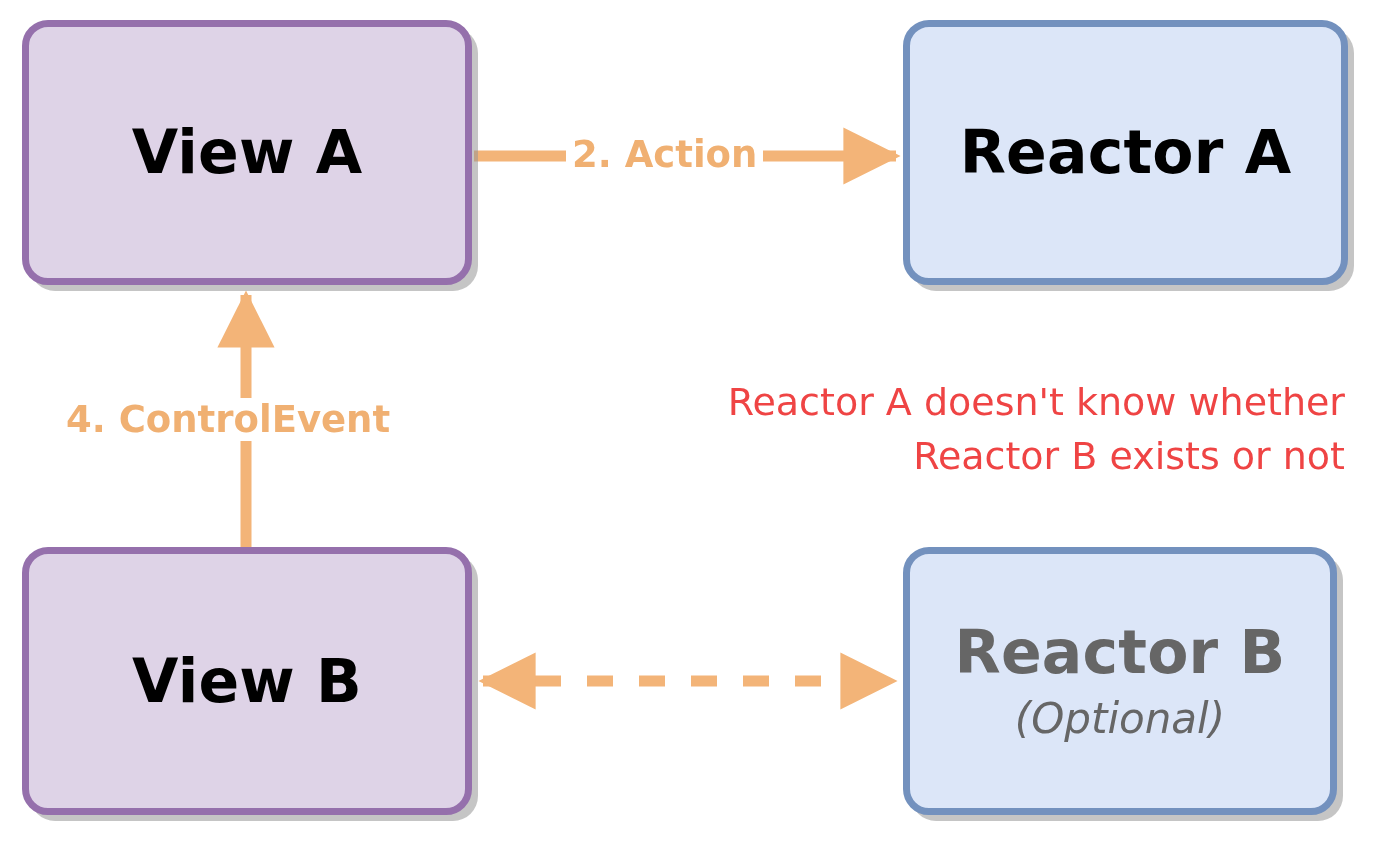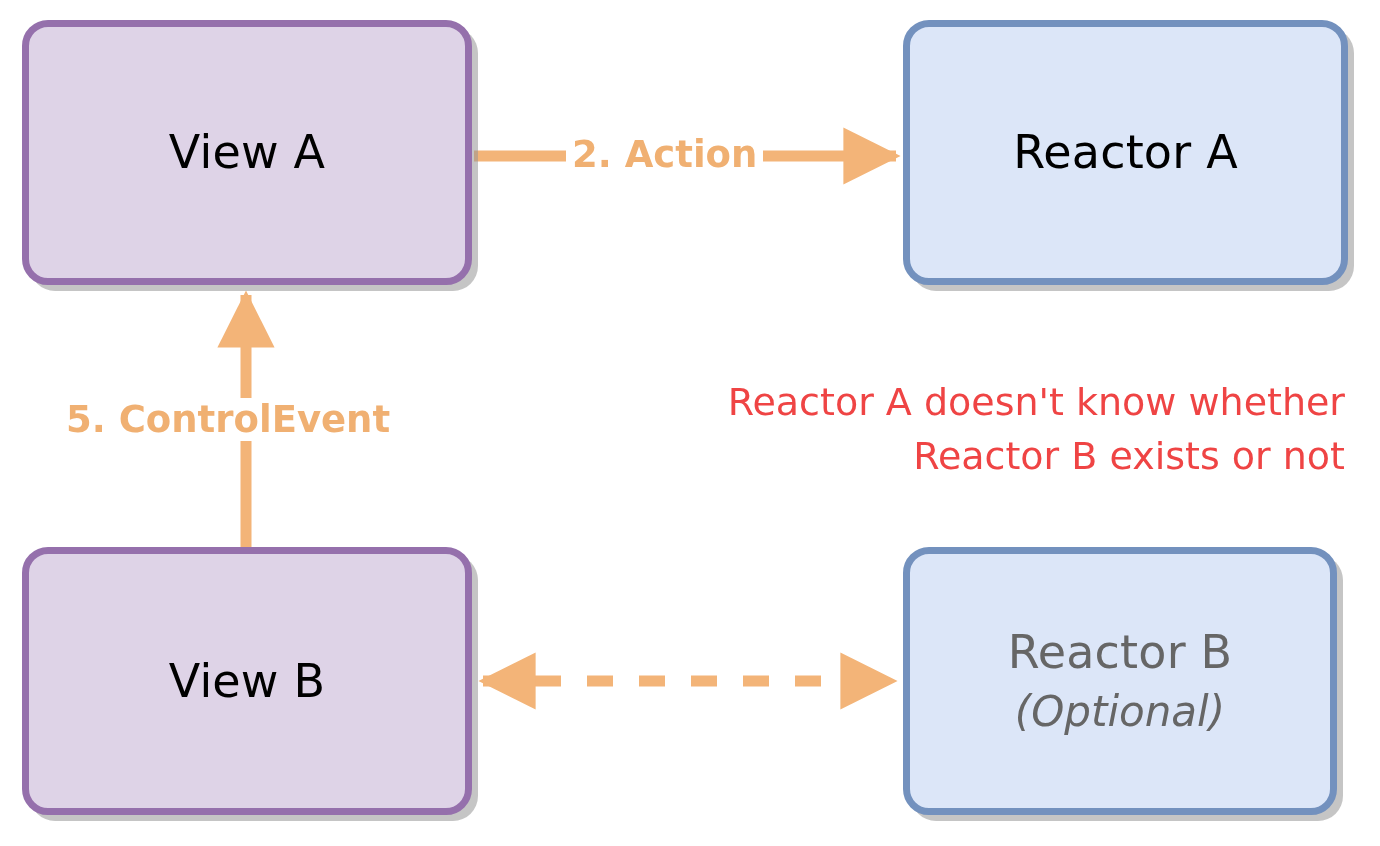--- a/index.html
+++ b/index.html
@@ -35,22 +35,22 @@
     background: #ded3e7;
     border: 7px solid #9570ac;
     color: #000000;
   }
   .node.reactor {
     background: #dce6f8;
     border: 7px solid #7391be;
     color: #000000;
   }
   .node-title {
-    font-size: 46px;
-    font-weight: 400;
+    font-size: 60px;
+    font-weight: 700;
     letter-spacing: 0.2px;
   }
   .node.muted .node-title { color: #666666; }
   .node-sub {
     font-size: 42px;
     font-style: italic;
     color: #666666;
     margin-top: 13px;
   }
 
@@ -143,18 +143,18 @@
     <div class="node-title">View B</div>
   </div>
 
   <div class="node reactor muted" id="reactorB">
     <div class="node-title">Reactor B</div>
     <div class="node-sub">(Optional)</div>
   </div>
 
   <div class="edge-label" id="label-action">2. Action</div>
 
-  <div class="edge-label" id="label-controlevent">5. ControlEvent</div>
+  <div class="edge-label" id="label-controlevent">4. ControlEvent</div>
 
   <div id="annotation">Reactor A doesn't know whether
 Reactor B exists or not</div>
 
 </div>
 
 </body></html>

